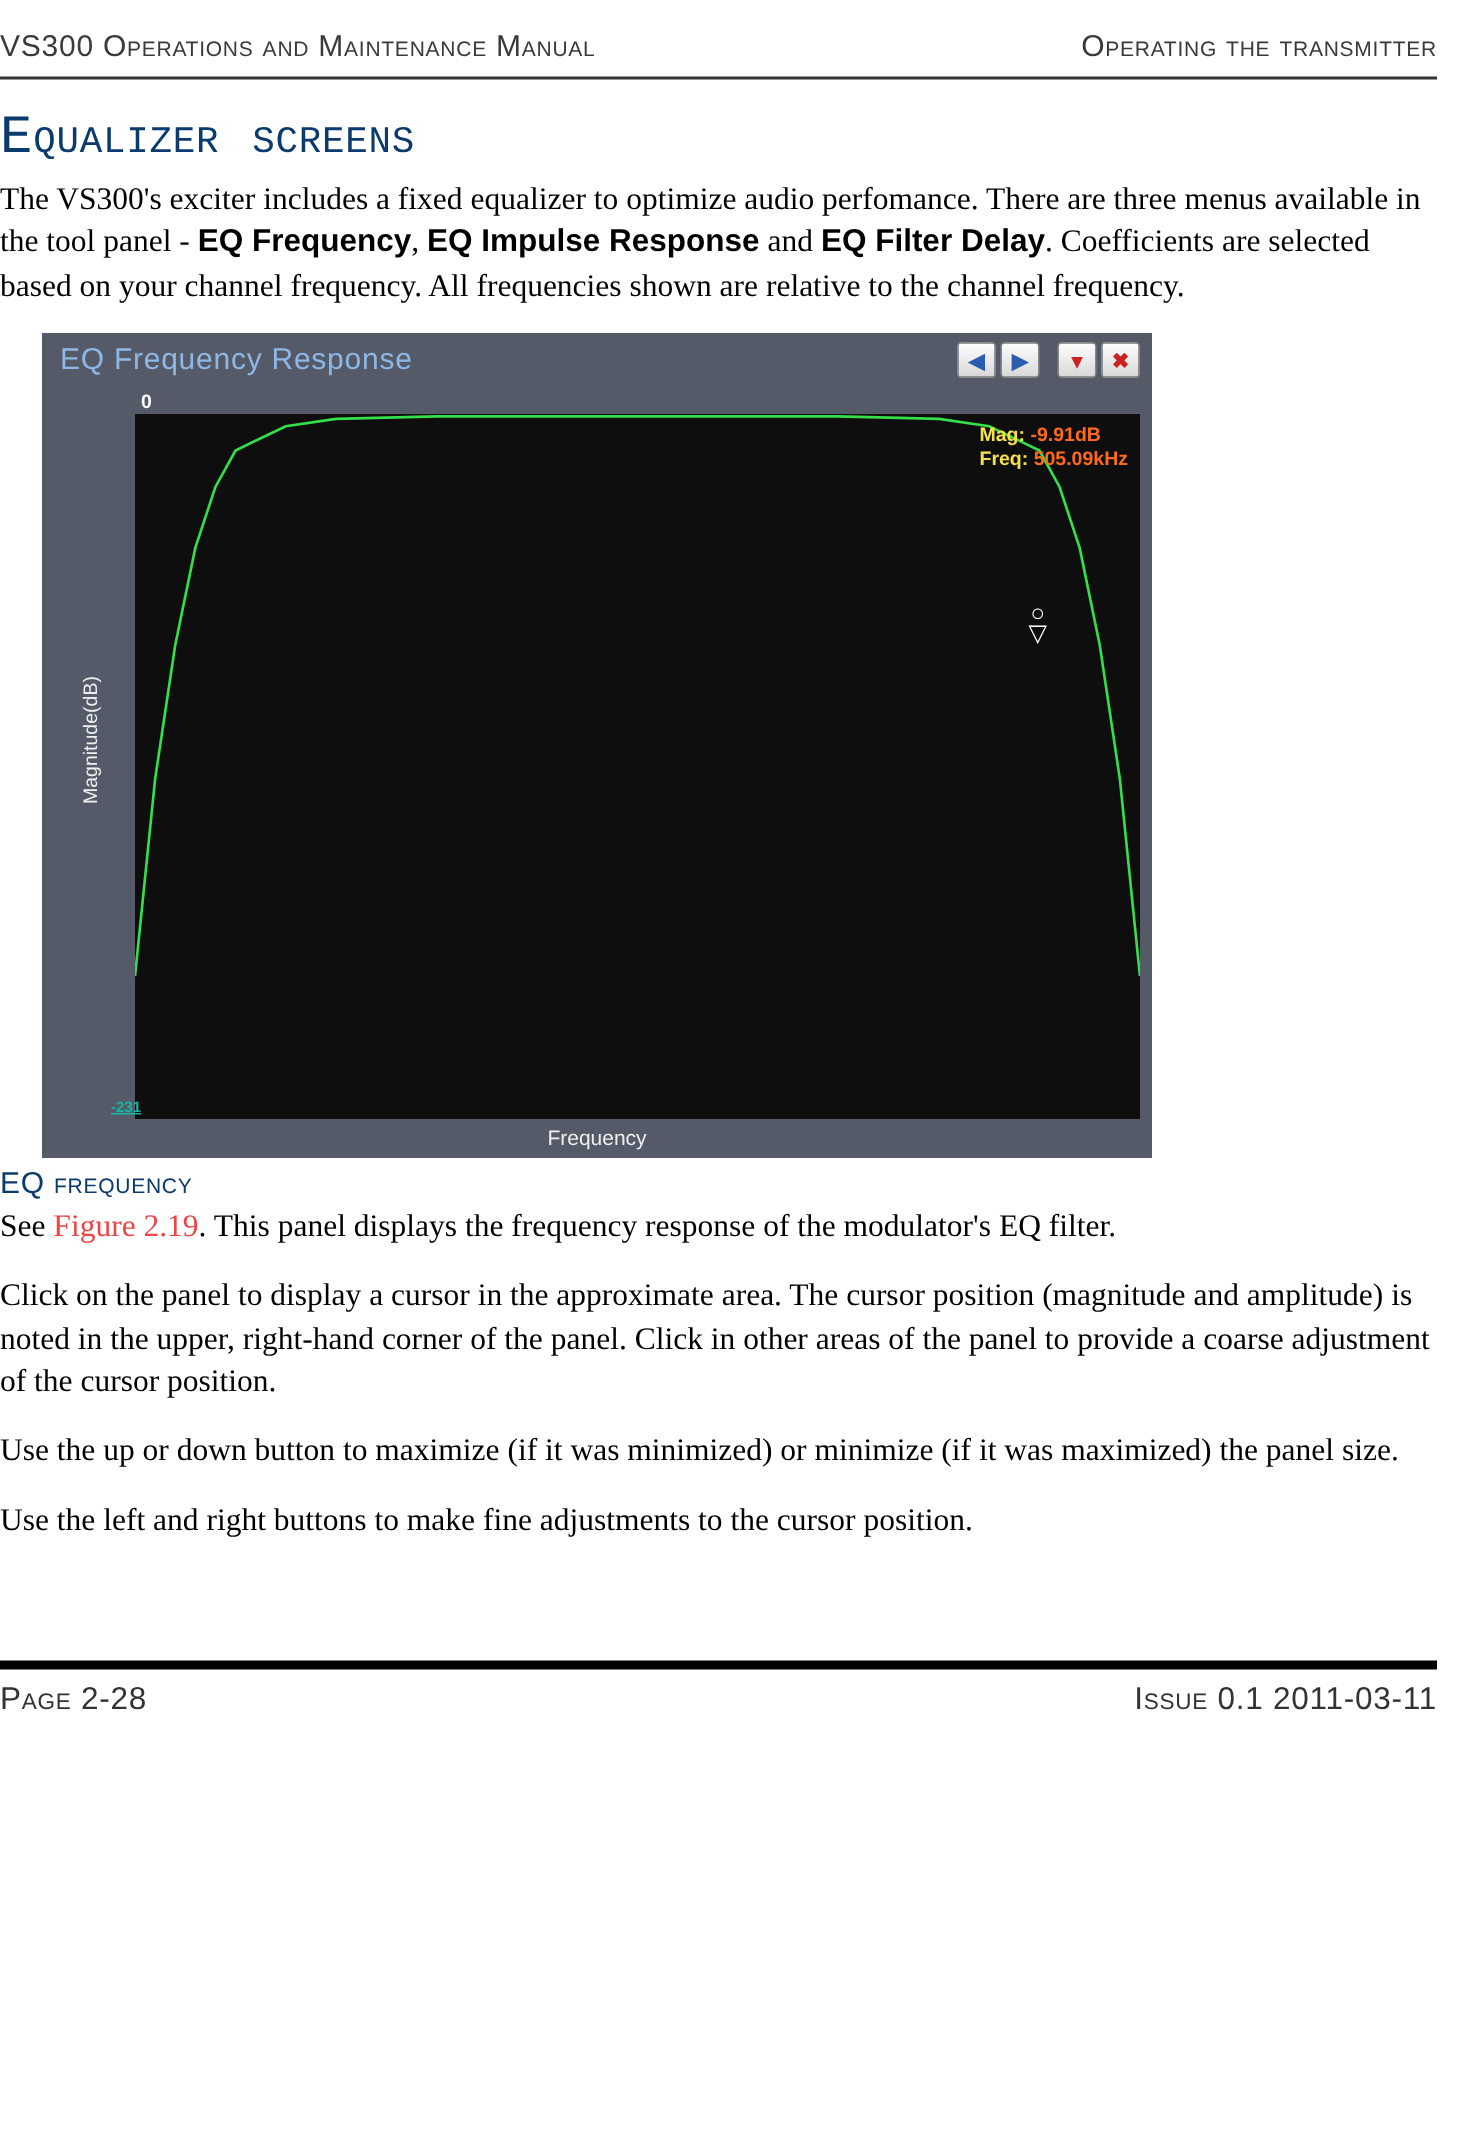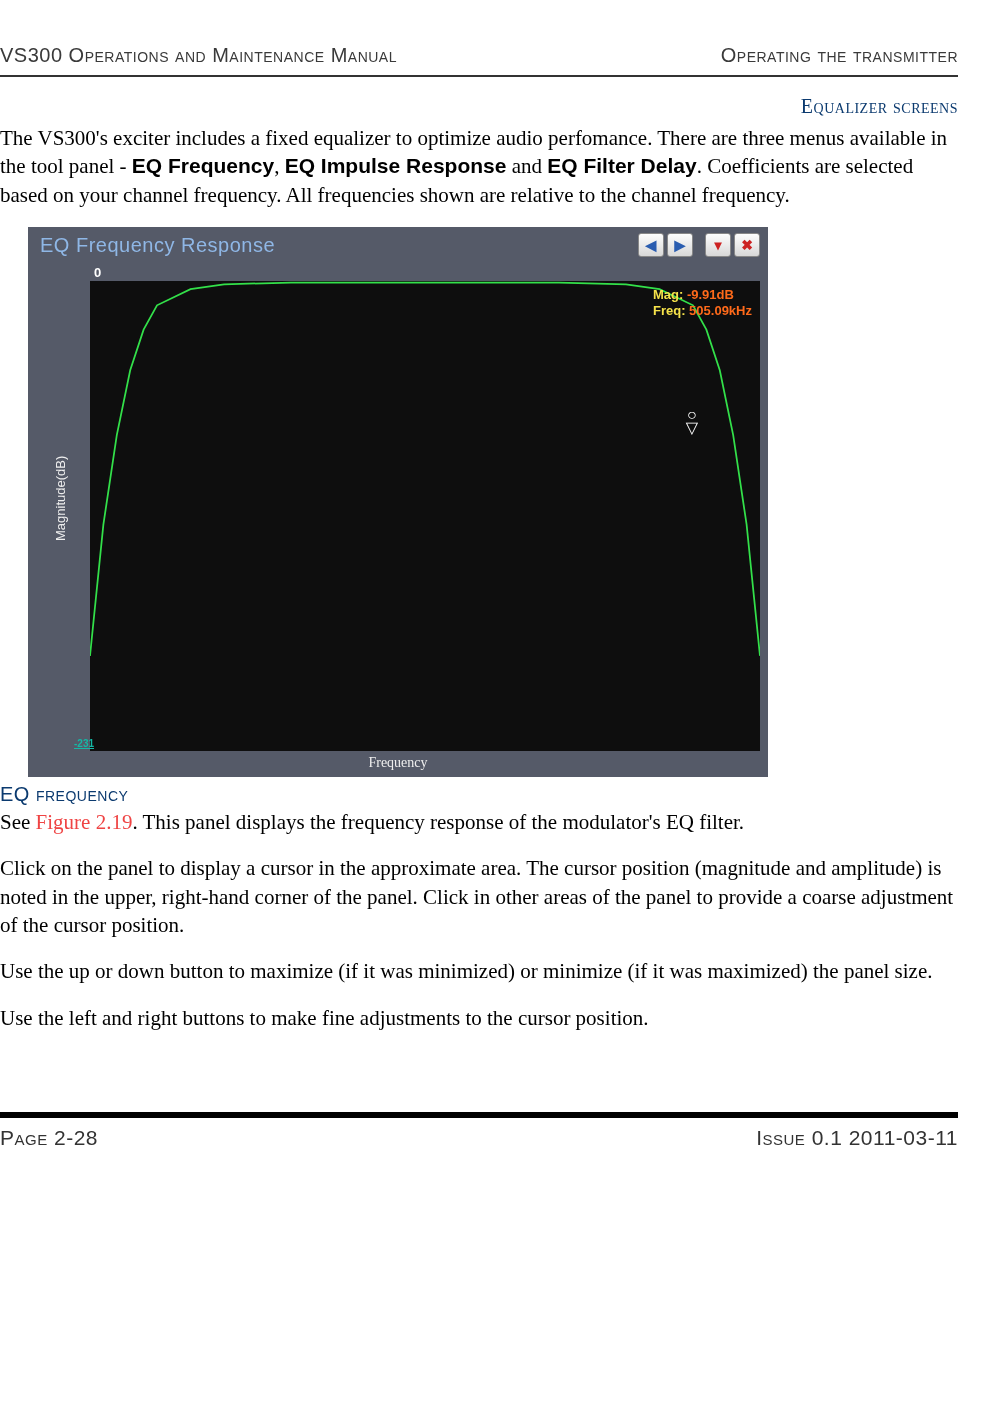--- a/index.html
+++ b/index.html
@@ -16,35 +16,33 @@
   }
   .header-row {
     display: flex;
     justify-content: space-between;
     font-variant: small-caps;
     font-family: 'Trebuchet MS', 'Segoe UI', sans-serif;
     font-size: 20px;
     letter-spacing: 0.5px;
     color: #3a3a3a;
     padding-bottom: 6px;
-    margin-top: 24px;
   }
   .hr-top {
     border: none;
     border-top: 2px solid #333;
     margin: 2px 0 18px 0;
   }
   .section-title {
     font-variant: small-caps;
-    font-family: Liberation Serif, serif;
+    font-family: Liberation Mono, monospace;
     color: #0b3a6f;
-    font-size: 20px;
+    font-size: 36px;
     letter-spacing: 0.5px;
     margin: 8px 0 6px 0;
-    text-align: right;
   }
   .body-text {
     font-size: 21px;
     line-height: 1.35;
     margin: 0 0 18px 0;
   }
   .bold-inline { font-family: 'Trebuchet MS', sans-serif; font-weight: 600; }
   .figure-caption {
     font-family: Arial, Helvetica, sans-serif;
     font-weight: 700;
@@ -139,21 +137,20 @@
     font-size: 16px;
     line-height: 0.8;
     text-align: center;
   }
   .plot-xaxis {
     background: #555a68;
     color: #eee;
     text-align: center;
     font-size: 14px;
     padding: 4px 0 6px 0;
-    font-family: Liberation Serif, serif;
   }
   .sub-title {
     font-variant: small-caps;
     font-family: 'Trebuchet MS', sans-serif;
     color: #0b3a6f;
     font-size: 20px;
     margin: 6px 0 0 0;
     letter-spacing: 0.5px;
   }
   .link { color: #ef4444; margin-top: 12px; }

